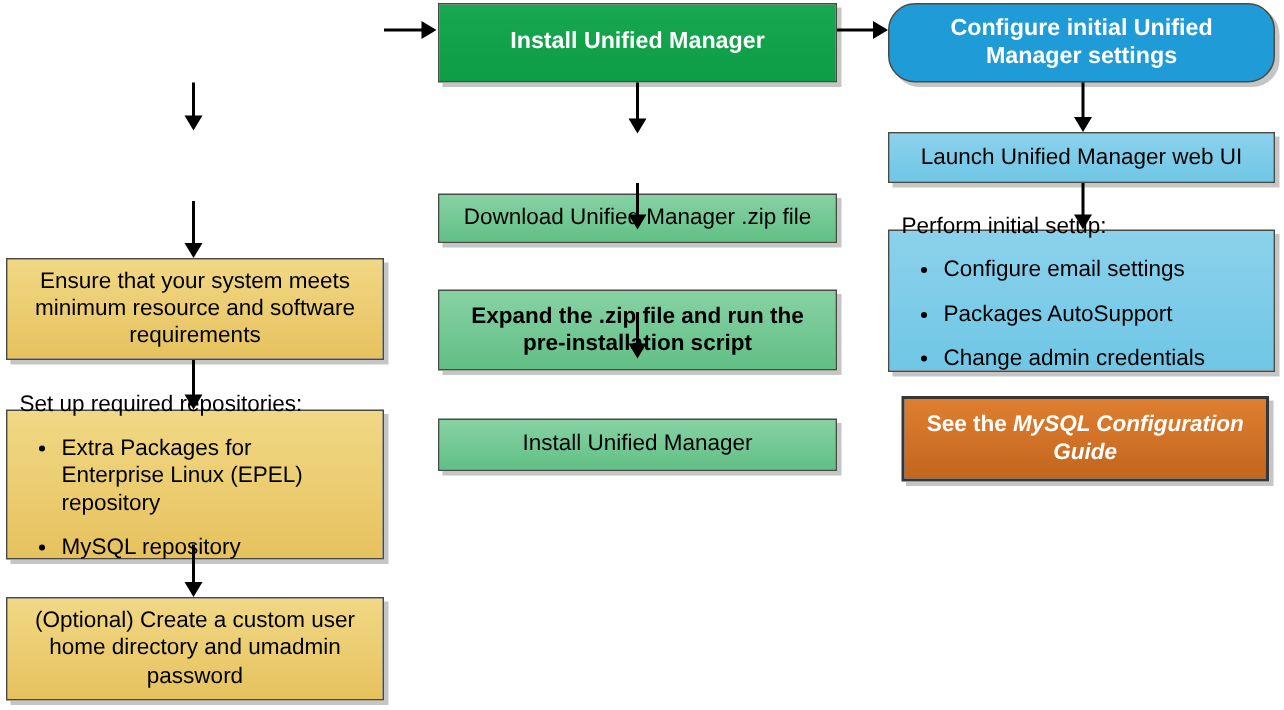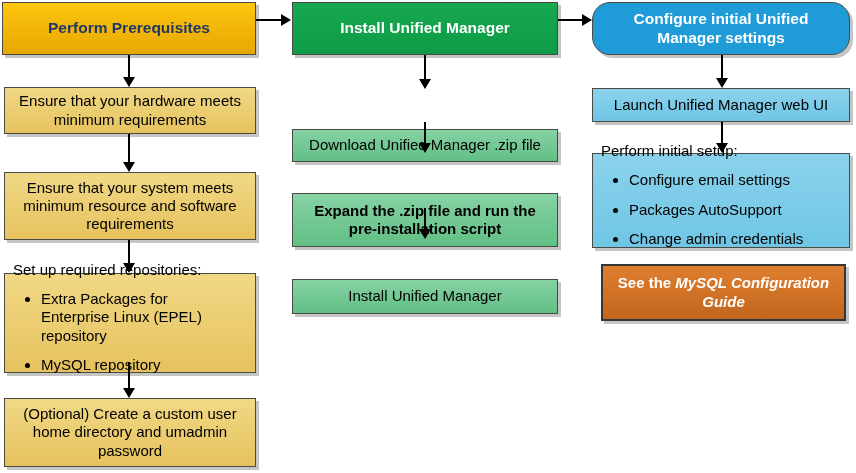--- a/index.html
+++ b/index.html
@@ -38,23 +38,21 @@
   .hline { position:absolute; height:2px; background:#000; }
   .hhead { position:absolute; width:0; height:0;
            border-top:6px solid transparent; border-bottom:6px solid transparent;
            border-left:10px solid #000; }
 </style>
 </head>
 <body>
 
 <div id="canvas">
 
-  <div class="box header-box col1-header" style="left:2px; top:2px; width:254px; height:53px;">Perform Prerequisites</div>
 
-  <div class="box col1-box" style="left:4px; top:87px; width:252px; height:47px;">Ensure that your hardware meets minimum requirements</div>
 
   <div class="box col1-box" style="left:4px; top:172px; width:252px; height:68px;">Ensure that your system meets minimum resource and software requirements</div>
 
   <div class="box col1-box list-box" style="left:4px; top:273px; width:252px; height:100px;">
     <div>Set up required repositories:</div>
     <ul>
       <li>Extra Packages for Enterprise Linux (EPEL) repository</li>
       <li>MySQL repository</li>
     </ul>
   </div>

